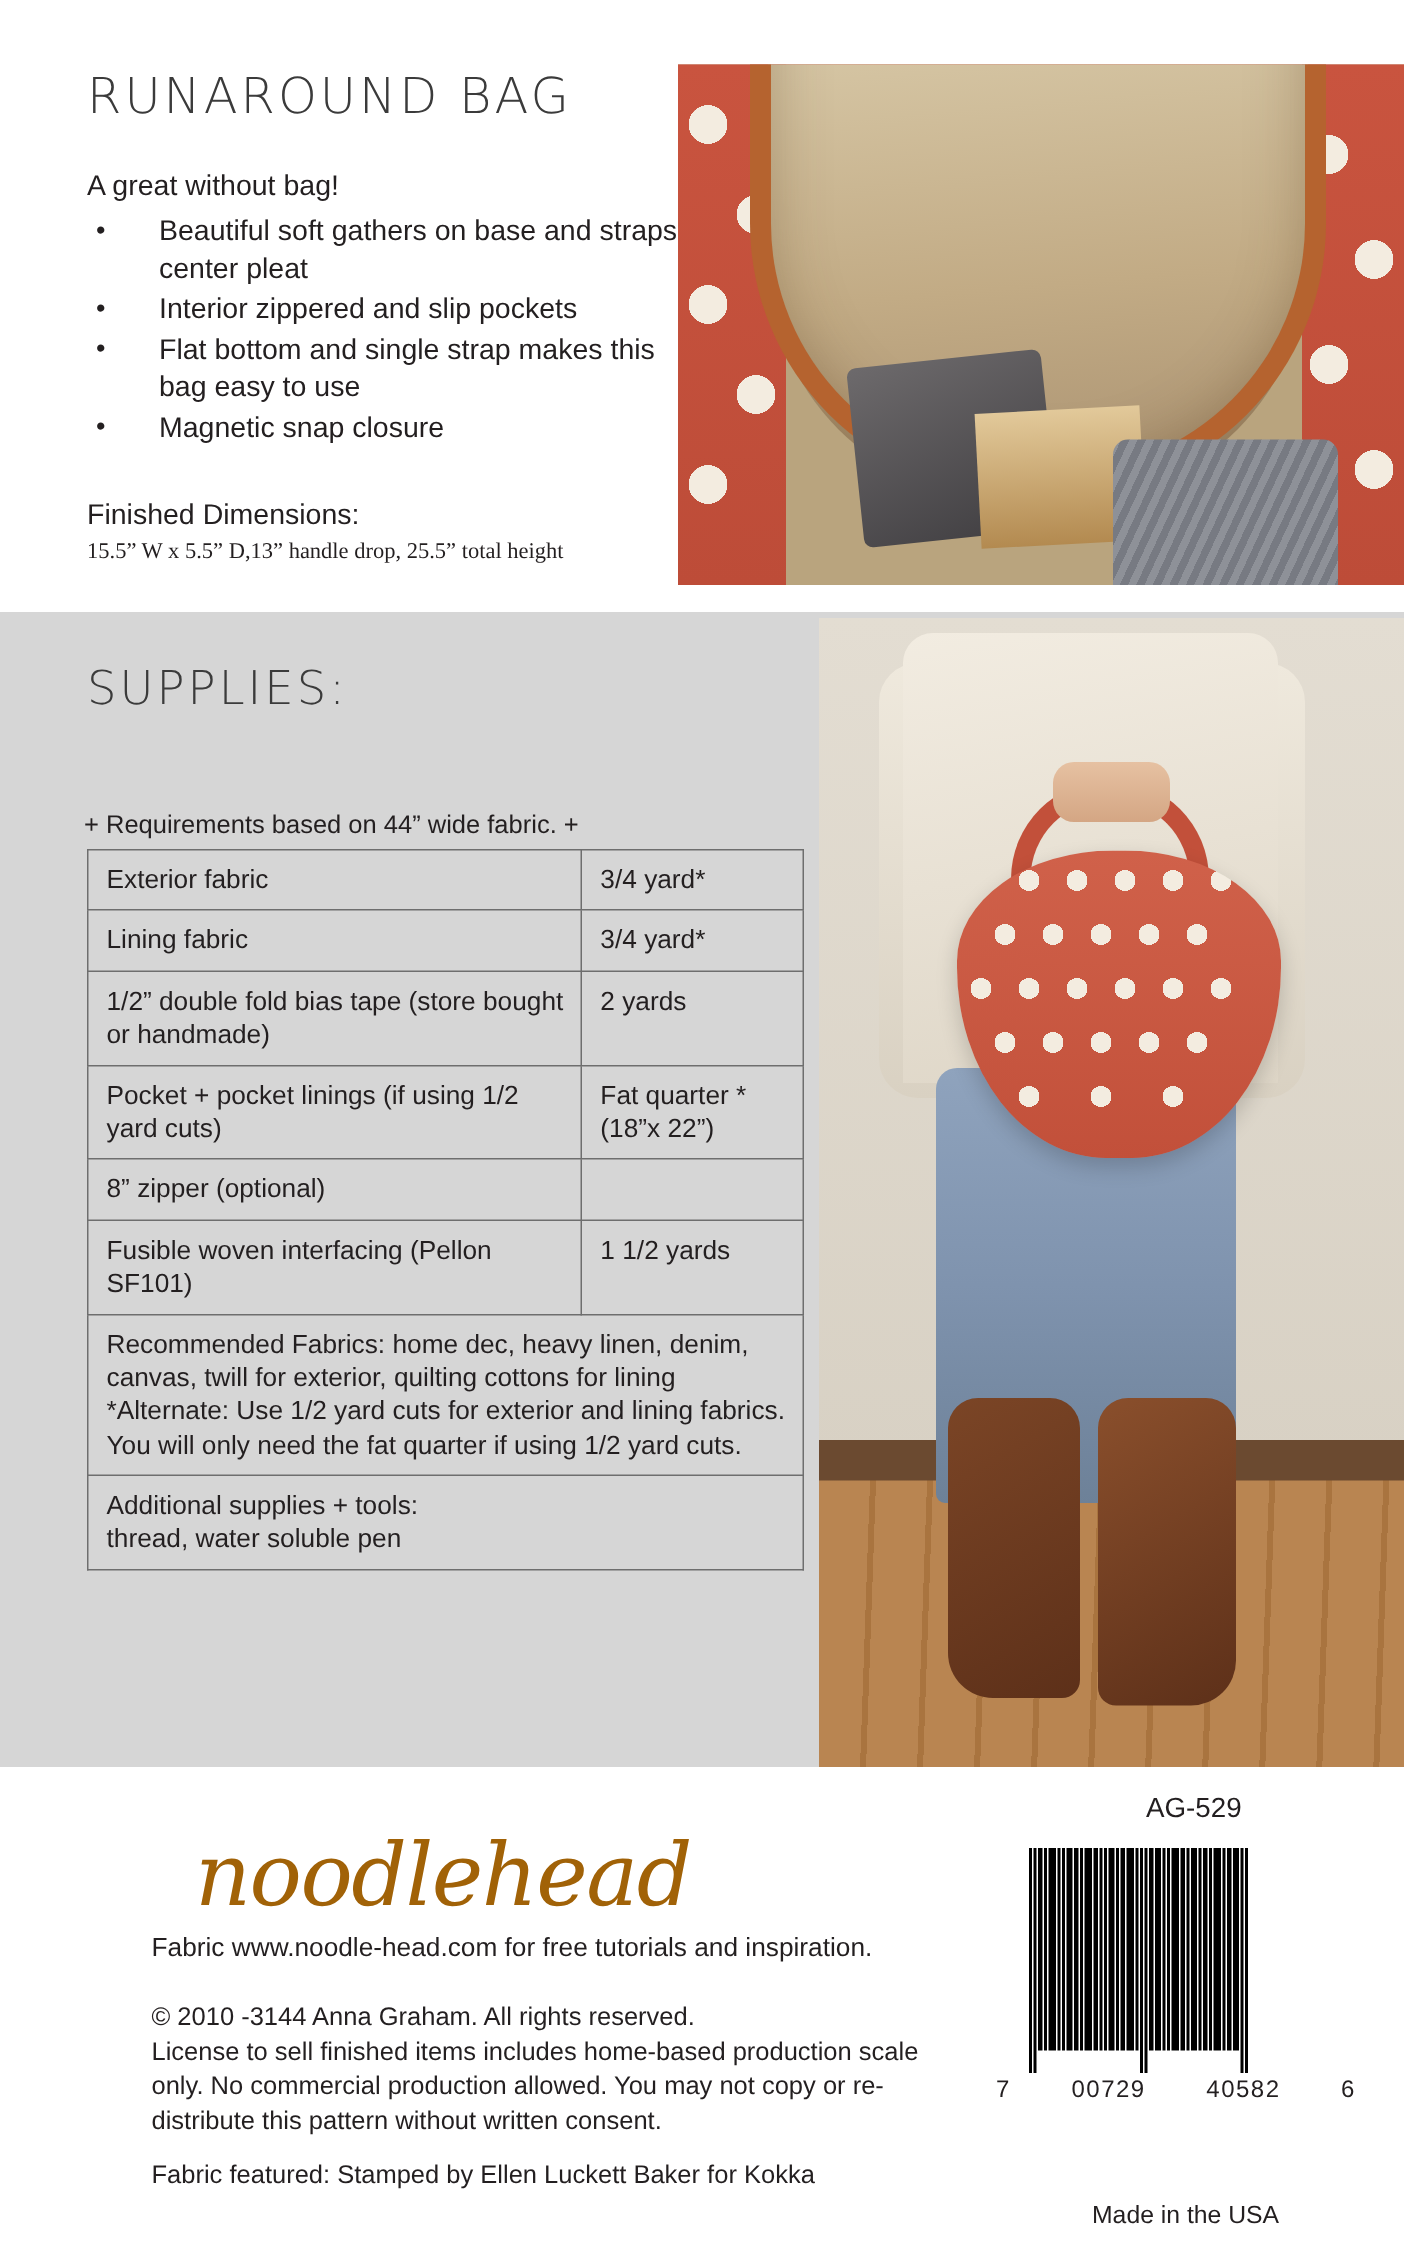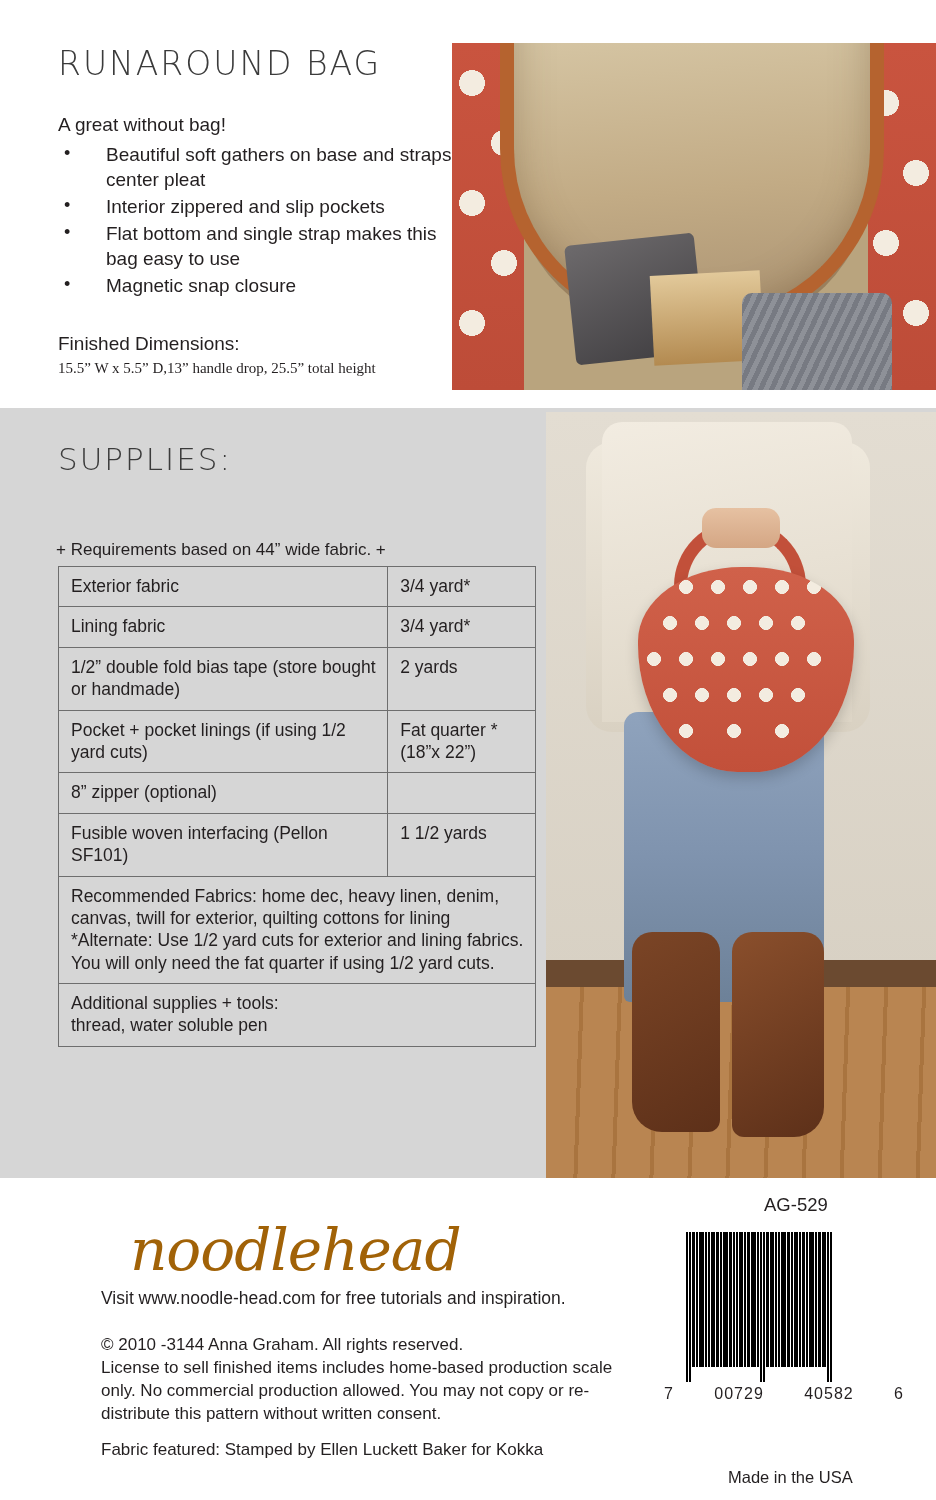--- a/index.html
+++ b/index.html
@@ -427,21 +427,21 @@
       <div class="boot-r"></div>
       <div class="strap"></div>
       <div class="hand"></div>
       <div class="bag"></div>
     </div>
   </div>
 
   <div class="footer">
 
     <div class="brand">noodlehead</div>
-    <div class="visit">Visit www.noodle-head.com for free tutorials and inspiration.</div>
+    <div class="visit">Fabric www.noodle-head.com for free tutorials and inspiration.</div>
     <div class="legal" style="white-space: pre-line;">© 2010 -3144 Anna Graham. All rights reserved.
 License to sell finished items includes home-based production scale only.  No commercial production allowed.  You may not copy or re-distribute this pattern without written consent.</div>
     <div class="fabric-featured">Fabric featured: Stamped by Ellen Luckett Baker for Kokka</div>
 
     <div class="sku">AG-529</div>
     <div class="made-in">Made in the USA</div>
 
     <div class="barcode">
       <div class="bars">
         <div class="bar" style="width:2px;height:150px;"></div>

